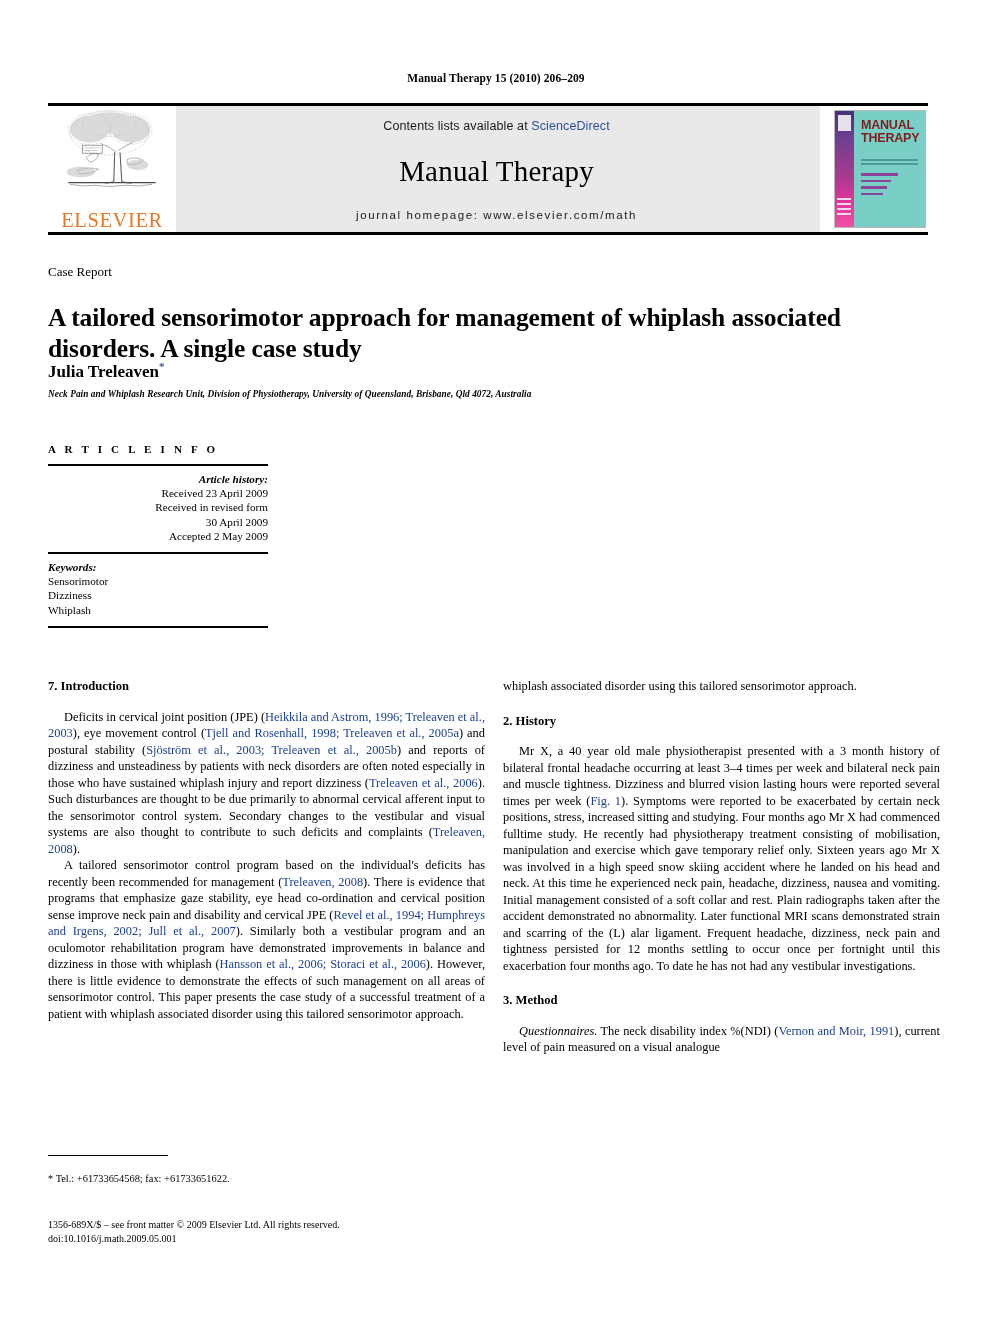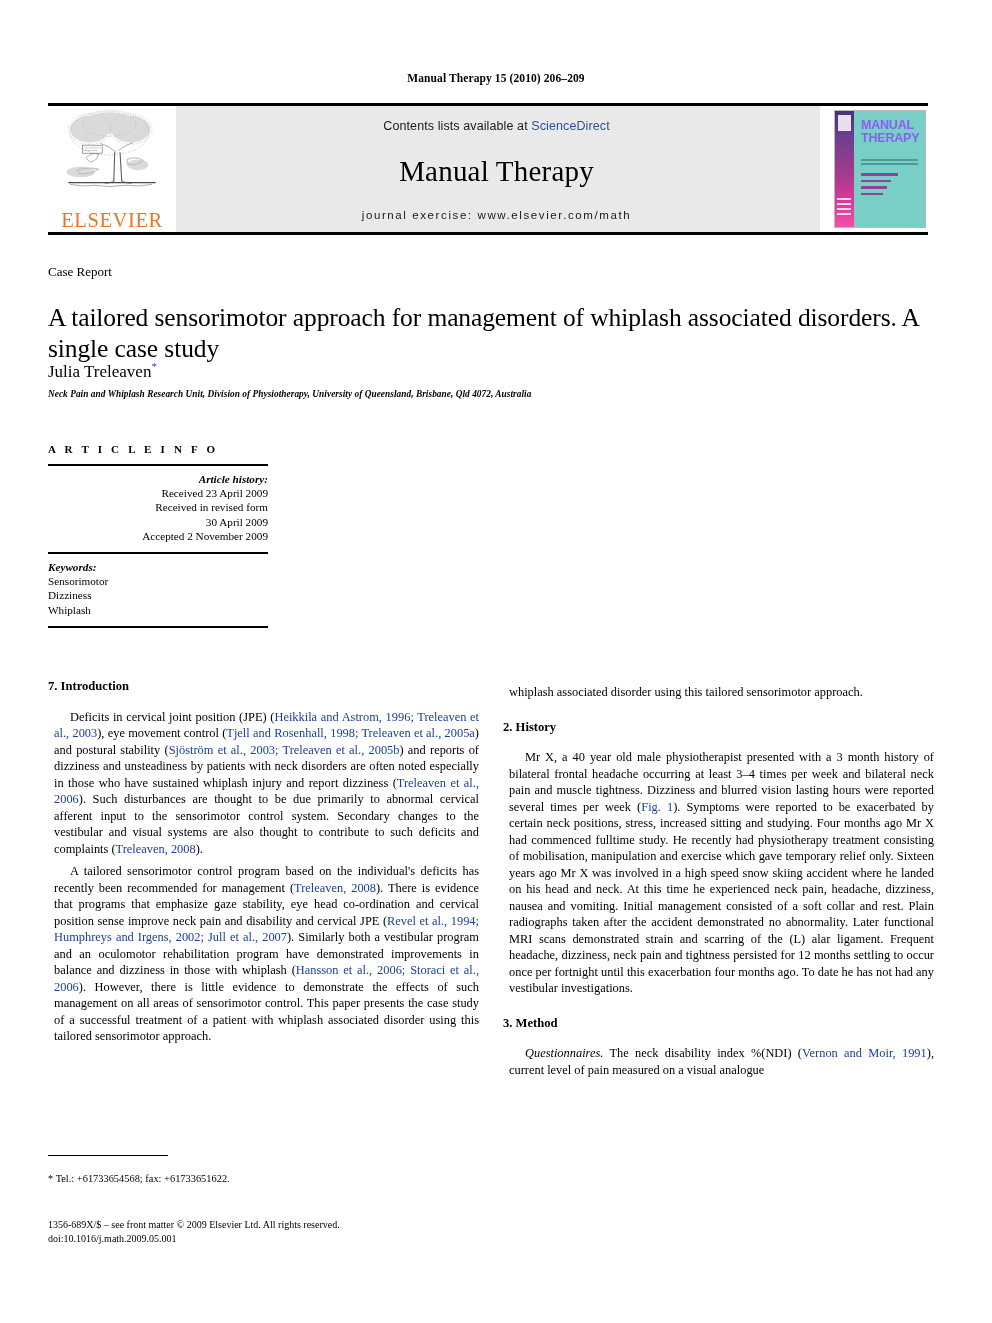--- a/index.html
+++ b/index.html
@@ -71,21 +71,21 @@
     background:linear-gradient(#4a2f7a 0%, #6c3f8f 22%, #a63a8f 55%, #e0369b 78%, #f04fa8 100%);
   }
   .cover-body { position:absolute; left:19px; top:0; right:0; bottom:0; background:#79cfc6; }
   .cover-els {
     position:absolute; left:3px; top:4px; width:13px; height:16px;
     background:#ffffff; opacity:.85;
   }
   .cover-title {
     position:absolute; left:26px; top:8px; right:12px;
     font-family:"Liberation Sans", sans-serif;
-    font-weight:700; color:#8b5cf6; font-size:12.5px; line-height:1.02;
+    font-weight:700; color:#7f1d1d; font-size:12.5px; line-height:1.02;
     letter-spacing:-0.2px;
     text-align:center;
   }
   .cover-sub {
     position:absolute; left:26px; top:48px; right:5px; height:9px;
   }
   .cover-sub i { display:block; height:2px; background:#2f6e78; opacity:.55; margin-bottom:2px; width:96%; }
   .cover-lines { position:absolute; left:26px; top:62px; right:5px; }
   .cover-lines i { display:block; height:2.5px; margin-bottom:4px; background:#8e2b8e; opacity:.85; }
   .cover-lines i:nth-child(1){ width:62%; }
@@ -97,25 +97,25 @@
   }
   .cover-foot i { display:block; height:2px; background:#ffffff; opacity:.8; margin-bottom:3px; width:90%; }
 
   
   .case-report {
     position:absolute; top:264px; left:48px;
     font-size:13px; font-weight:400;
   }
   .art-title {
     position:absolute; top:286px; left:48px; width:880px;
-    font-size:25.5px; font-weight:400; line-height:1.2; letter-spacing:-0.1px;
+    font-size:25.5px; font-weight:700; line-height:1.2; letter-spacing:-0.1px;
   }
   .author {
     position:absolute; top:360px; left:48px;
-    font-size:17px; font-weight:400;
+    font-size:17px; font-weight:700;
   }
   .author sup { font-size:11px; color:#2d4f9e; vertical-align:super; }
   .affil {
     position:absolute; top:389px; left:48px; width:880px;
     font-size:9.3px; font-style:italic; font-weight:700; letter-spacing:.05px;
   }
 
   
   .info-box { position:absolute; top:443px; left:48px; width:220px; }
   .info-head {
@@ -132,21 +132,21 @@
   .col {
     position:absolute; top:678px; width:437px;
     font-size:12.4px; line-height:1.33; text-align:justify;
   }
   .col.left { left:48px; }
   .col.right { left:503px; }
   .sec-h {
     font-size:12.6px; font-weight:700; margin:0 0 14px 0;
   }
   .sec-h.spaced { margin-top:18px; }
-  p.body { margin:6px; text-indent:16px; }
+  p.body { margin:0; text-indent:16px; }
   p.body.noindent { text-indent:0; }
   .ref { color:#1b3f94; }
   .run-in { font-style:italic; }
 
   
   .fn-wrap { position:absolute; top:1155px; left:48px; width:437px; }
   .fn-rule { width:120px; height:1.2px; background:#000; margin-bottom:4px; }
   .fn { font-size:10.4px; line-height:1.35; }
   .fn .em { font-style:italic; font-weight:700; }
   .fn a, .fn .mail { color:#1b3f94; }
@@ -197,21 +197,21 @@
           </g>
         </svg>
         <div class="elsevier-word">ELSEVIER</div>
       </div>
 
       <div class="header-center">
         <div class="contents-line">
           <span>Contents lists available at </span><span class="sd">ScienceDirect</span>
         </div>
         <div class="journal-name">Manual Therapy</div>
-        <div class="homepage-line">journal exercise: www.elsevier.com/math</div>
+        <div class="homepage-line">journal homepage: www.elsevier.com/math</div>
       </div>
 
       <div class="cover-thumb">
         <div class="cover-inner">
           <div class="cover-strip"></div>
           <div class="cover-body"></div>
           <div class="cover-els"></div>
           <div class="cover-title">
             <div>MANUAL</div>
             <div>THERAPY</div>
@@ -246,21 +246,21 @@
   <div class="affil">Neck Pain and Whiplash Research Unit, Division of Physiotherapy, University of Queensland, Brisbane, Qld 4072, Australia</div>
 
   <div class="info-box">
     <div class="info-head">A R T I C L E   I N F O</div>
     <div class="info-rule"></div>
     <div class="info-block">
       <div class="lbl">Article history:</div>
       <div>Received 23 April 2009</div>
       <div>Received in revised form</div>
       <div>30 April 2009</div>
-      <div>Accepted 2 November 2009</div>
+      <div>Accepted 2 May 2009</div>
     </div>
     <div class="info-rule"></div>
     <div class="kw-block">
       <div class="lbl">Keywords:</div>
       <div>Sensorimotor</div>
       <div>Dizziness</div>
       <div>Whiplash</div>
     </div>
     <div class="info-rule"></div>
   </div>

